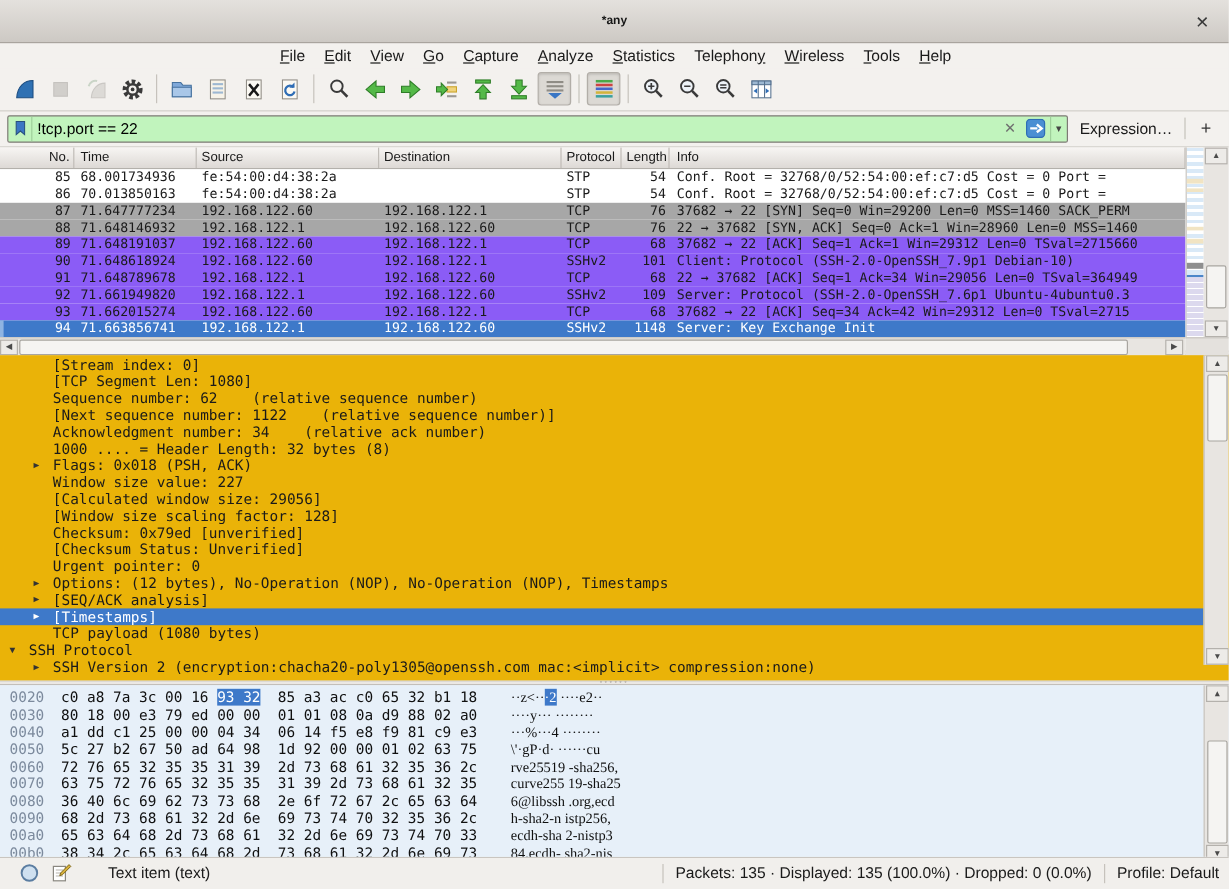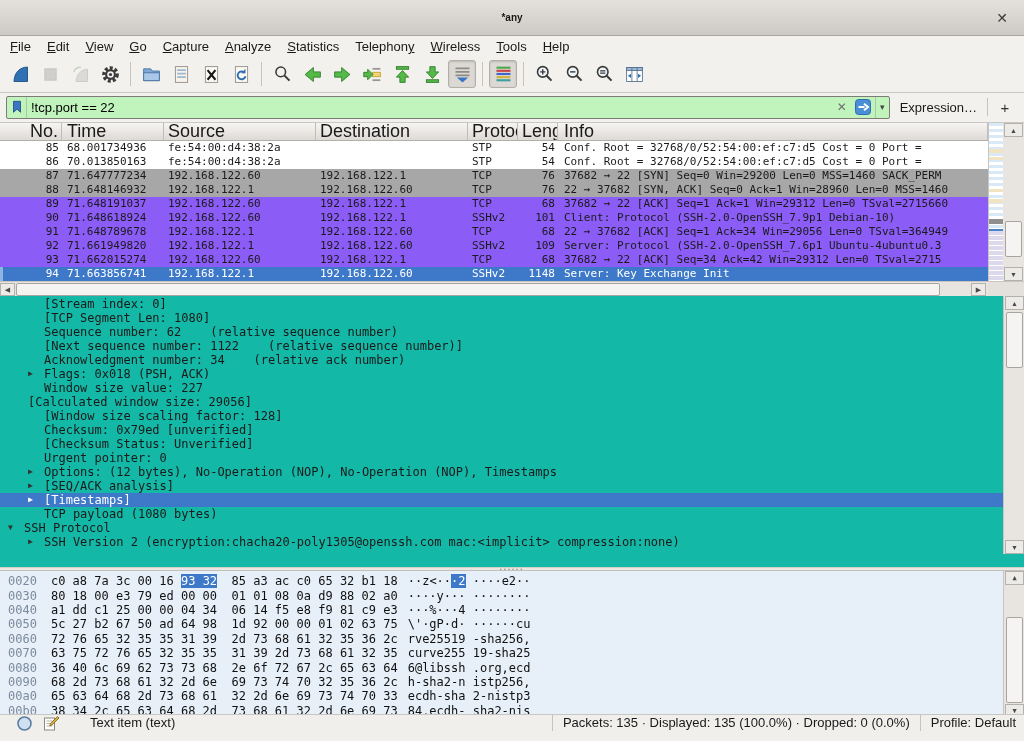--- a/index.html
+++ b/index.html
@@ -8,21 +8,21 @@
   #win { position:relative; width:1024px; height:741px; display:flex; flex-direction:column; }
 
   
   #titlebar { height:37px; background:linear-gradient(#e4e1dd,#cdc9c4); border-bottom:1px solid #a9a49e;
               display:flex; align-items:center; justify-content:center; position:relative; }
   #titlebar .title { font-weight:bold; font-size:10px; color:#161616; }
   #close-btn { position:absolute; right:12px; top:8px; width:20px; height:20px; text-align:center; line-height:20px;
                font-size:14px; color:#3a3a3a; cursor:pointer; }
 
   
-  #menubar { height:21px; background:#f3f1ee; display:flex; align-items:stretch; padding-left:2px; }
+  #menubar { height:21px; background:#f3f1ee; display:flex; align-items:stretch; padding-left:2px;justify-content:center; }
   .menu-item { padding:0 8px; line-height:21px; font-size:13px; cursor:default; }
   .menu-item u { text-decoration:underline; }
 
   
   #toolbar { height:37px; background:#f3f1ee; border-bottom:1px solid #cbc7c2; display:flex; align-items:center; padding-left:5px; }
   .tb-btn { width:28px; height:28px; margin:0 1px; border:1px solid transparent; border-radius:3px;
             display:flex; align-items:center; justify-content:center; }
   .tb-btn svg { width:21px; height:21px; display:block; }
   .tb-btn.pressed { background:#dcd9d4; border-color:#b2aea8; box-shadow:inset 0 1px 2px rgba(0,0,0,.15); }
   .tb-btn.disabled { opacity:.45; }
@@ -38,21 +38,21 @@
   #filter-clear { width:18px; text-align:center; color:#6f6f6f; font-size:12px; font-weight:bold; cursor:pointer; }
   #filter-apply { width:22px; height:19px; margin:0 1px; display:flex; align-items:center; justify-content:center; cursor:pointer; }
   #filter-caret { width:14px; height:21px; border-left:1px solid #9fcf9b; text-align:center; line-height:21px; font-size:9px; color:#444; cursor:pointer; }
   #expression-label { margin:0 10px 0 10px; font-size:13px; cursor:pointer; }
   #filter-sep2 { width:1px; height:18px; background:#c6c2bc; margin-right:8px; }
   #filter-add { width:18px; text-align:center; font-size:15px; color:#333; cursor:pointer; margin-right:4px; }
 
   
   #plist { height:174px; position:relative; background:#fff; }
   #plist-main { position:absolute; left:0; top:0; width:988px; height:174px; display:flex; flex-direction:column; }
-  #plist-header { height:18px; display:flex; background:linear-gradient(#f7f5f3,#ddd9d5); border-bottom:1px solid #b3b0ab; font-size:18px; }
+  #plist-header { height:18px; display:flex; background:linear-gradient(#f7f5f3,#ddd9d5); border-bottom:1px solid #b3b0ab; font-size:11px; }
   .hcell { border-right:1px solid #c0bcb7; padding:0 0 0 4px; line-height:17px; overflow:hidden; white-space:nowrap; cursor:pointer; }
   #plist-rows { height:140px; overflow:hidden; font-family:"DejaVu Sans Mono","Liberation Mono",monospace; font-size:11px; }
   .prow { height:14px; line-height:14px; display:flex; white-space:nowrap; cursor:default; }
   .c0 { width:62px; text-align:right; padding-right:3px; }
   .c1 { width:102px; padding-left:5px; }
   .c2 { width:152px; padding-left:4px; }
   .c3 { width:152px; padding-left:4px; }
   .c4 { width:50px; padding-left:4px; }
   .c5 { width:40px; text-align:right; padding-right:3px; }
   .c6 { flex:1; padding-left:6px; overflow:hidden; }
@@ -75,42 +75,42 @@
   .hsb-btn { position:absolute; top:1px; width:15px; height:13px; background:#edebe8; border:1px solid #b4b1ac;
              font-size:7px; color:#4a4a4a; text-align:center; line-height:12px; cursor:pointer; }
   #hscroll-thumb { position:absolute; left:16px; top:1px; width:924px; height:13px; background:#f5f4f2; border:1px solid #a8a5a0; border-radius:2px; cursor:pointer; }
   #plist-corner { position:absolute; left:988px; top:158px; width:36px; height:16px; background:#e4e1dd; border-top:1px solid #c9c5c0; }
 
   
   .splitter { height:4px; background:#ebe8e4; border-top:1px solid #d3cfca; border-bottom:1px solid #c3bfba;
               text-align:center; font-size:6px; line-height:2px; color:#9a968f; letter-spacing:2px; cursor:row-resize; overflow:hidden; }
 
   
-  #details { height:280px; background:#14b8a6; position:relative; overflow:hidden; }
+  #details { height:280px; background:#eab308; position:relative; overflow:hidden; }
   #detail-lines { position:absolute; left:0; top:1px; width:1003px; height:100%; overflow:hidden;
                   font-family:"DejaVu Sans Mono","Liberation Mono",monospace; font-size:12px; }
   .d-line { height:14px; line-height:14px; white-space:pre; overflow:hidden; cursor:default; }
   .d-line .exp { display:inline-block; width:16px; font-size:8px; color:#333; vertical-align:top; }
   .d-line.selected { background:#3e79c9; color:#fff; }
   .d-line.selected .exp { color:#fff; }
   #details-vscroll { position:absolute; left:1003px; top:0; width:21px; height:258px; background:#e8e5e1; border-left:1px solid #c9c5c0; }
 
   
   #hexpane { height:147px; background:#e7f0f9; position:relative; overflow:hidden;
              font-family:"DejaVu Sans Mono","Liberation Mono",monospace; font-size:12px; }
   #hex-rows { position:absolute; left:0; top:3px; width:1003px; }
   .hx-row { height:14.4px; line-height:14.4px; white-space:pre; cursor:default; }
   .hx-off { color:#7c8a9d; padding-left:8px; }
   .hx-bytes { color:#101010; padding-left:14px; }
-  .hx-ascii { color:#101010; padding-left:10px; }
+  .hx-ascii { color:#101010; padding-left:28px;font-family:Liberation Serif, serif; }
   .hx-hl { background:#3e79c9; color:#fff; }
   #hex-vscroll { position:absolute; left:1003px; top:0; width:21px; height:147px; background:#e8e5e1; border-left:1px solid #c9c5c0; }
 
   
-  #statusbar { height:28px; background:#f1efec; border-top:1px solid #c9c5c0; display:flex; padding:0 8px; }
+  #statusbar { height:28px; background:#f1efec; border-top:1px solid #c9c5c0; display:flex; align-items:center; padding:0 8px; }
   #expert-btn { width:17px; height:17px; margin-left:8px; cursor:pointer; }
   #comment-btn { width:17px; height:17px; margin-left:10px; cursor:pointer; }
   #status-context { margin-left:30px; font-size:13px; }
   #status-spacer { flex:1; }
   .st-sep { width:1px; height:16px; background:#c6c2bc; margin:0 10px; }
   #status-packets, #status-profile { font-size:13px; white-space:nowrap; }
 </style>
 </head>
 <body>
 
@@ -466,23 +466,24 @@
 
   <div class="splitter">••••••</div>
 
   <div id="details">
     <div id="detail-lines">
         <div class="d-line" style="padding-left: 28px;"><span class="exp"></span><span>[Stream index: 0]</span></div>
         <div class="d-line" style="padding-left: 28px;"><span class="exp"></span><span>[TCP Segment Len: 1080]</span></div>
         <div class="d-line" style="padding-left: 28px;"><span class="exp"></span><span>Sequence number: 62    (relative sequence number)</span></div>
         <div class="d-line" style="padding-left: 28px;"><span class="exp"></span><span>[Next sequence number: 1122    (relative sequence number)]</span></div>
         <div class="d-line" style="padding-left: 28px;"><span class="exp"></span><span>Acknowledgment number: 34    (relative ack number)</span></div>
+        <div class="d-line" style="padding-left: 28px;"><span class="exp"></span><span>1000 .... = Header Length: 32 bytes (8)</span></div>
         <div class="d-line" style="padding-left: 28px;"><span class="exp">▶</span><span>Flags: 0x018 (PSH, ACK)</span></div>
         <div class="d-line" style="padding-left: 28px;"><span class="exp"></span><span>Window size value: 227</span></div>
-        <div class="d-line" style="padding-left: 12px;"><span class="exp"></span><span>[Calculated window size: 29056]</span></div>
+        <div class="d-line" style="padding-left: 28px;"><span class="exp"></span><span>[Calculated window size: 29056]</span></div>
         <div class="d-line" style="padding-left: 28px;"><span class="exp"></span><span>[Window size scaling factor: 128]</span></div>
         <div class="d-line" style="padding-left: 28px;"><span class="exp"></span><span>Checksum: 0x79ed [unverified]</span></div>
         <div class="d-line" style="padding-left: 28px;"><span class="exp"></span><span>[Checksum Status: Unverified]</span></div>
         <div class="d-line" style="padding-left: 28px;"><span class="exp"></span><span>Urgent pointer: 0</span></div>
         <div class="d-line" style="padding-left: 28px;"><span class="exp">▶</span><span>Options: (12 bytes), No-Operation (NOP), No-Operation (NOP), Timestamps</span></div>
         <div class="d-line" style="padding-left: 28px;"><span class="exp">▶</span><span>[SEQ/ACK analysis]</span></div>
         <div class="d-line selected" style="padding-left: 28px;"><span class="exp">▶</span><span>[Timestamps]</span></div>
         <div class="d-line" style="padding-left: 28px;"><span class="exp"></span><span>TCP payload (1080 bytes)</span></div>
         <div class="d-line" style="padding-left: 8px;"><span class="exp">▼</span><span>SSH Protocol</span></div>
         <div class="d-line" style="padding-left: 28px;"><span class="exp">▶</span><span>SSH Version 2 (encryption:chacha20-poly1305@openssh.com mac:&lt;implicit&gt; compression:none)</span></div>

